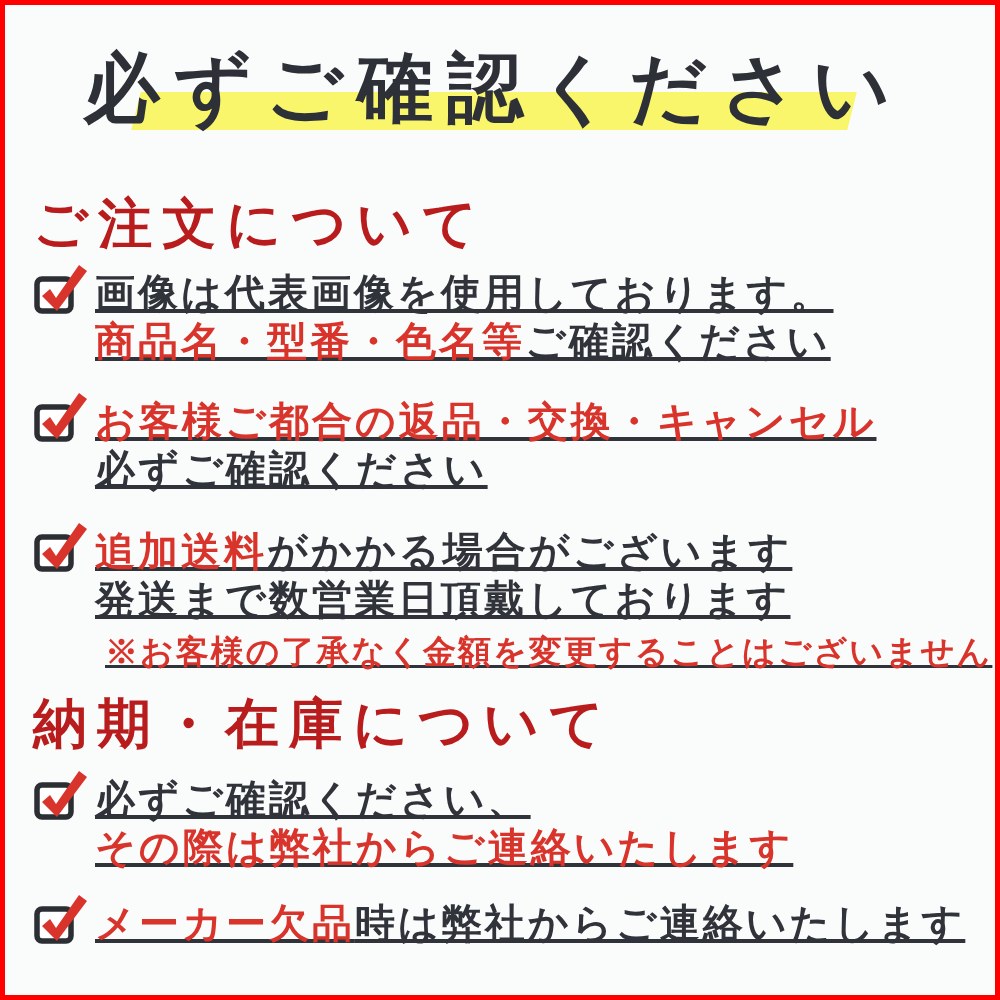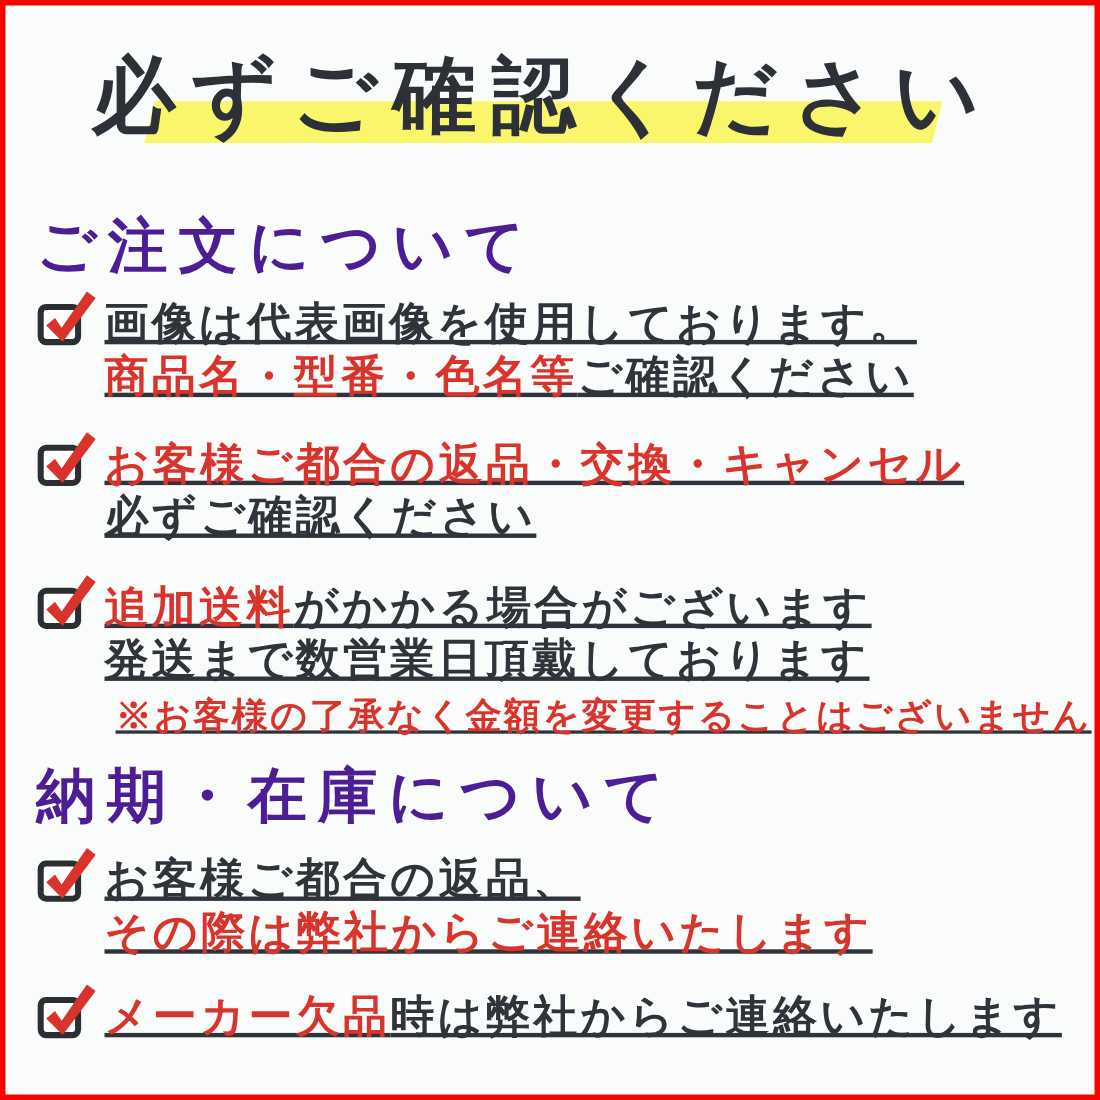--- a/index.html
+++ b/index.html
@@ -41,21 +41,21 @@
     font-size:76px;font-weight:700;
     letter-spacing:14px;
     color:#2d3036;
     line-height:96px;
     white-space:nowrap;
   }
   
   .section-heading{
     font-size:54px;font-weight:700;
     letter-spacing:10px;
-    color:#4c1d95;
+    color:#b91c1c;
     line-height:60px;
     margin:0;
     white-space:nowrap;
   }
   .heading-1{margin-top:58px;}
   .heading-2{margin-top:22px;}
   
   .item{
     display:flex;
     align-items:flex-start;
@@ -153,21 +153,21 @@
 
   <h2 class="section-heading heading-2">納期・在庫について</h2>
 
   <div class="item item-4">
     <svg class="checkbox" viewBox="0 0 56 52">
       <rect x="4" y="16" width="34" height="32" rx="5" fill="#ffffff" stroke="#2b2e33" stroke-width="5.5"></rect>
       <polygon points="9,33 17,26 23,35 46,2 54,8 24,48" fill="#d9342b"></polygon>
     </svg>
     <div class="item-text">
       <div class="line">
-        <span class="run-black">お客様ご都合の返品、</span>
+        <span class="run-black">必ずご確認ください、</span>
       </div>
       <div class="line">
         <span class="run-red">その際は弊社からご連絡いたします</span>
       </div>
     </div>
   </div>
 
   <div class="item item-5">
     <svg class="checkbox" viewBox="0 0 56 52">
       <rect x="4" y="16" width="34" height="32" rx="5" fill="#ffffff" stroke="#2b2e33" stroke-width="5.5"></rect>

